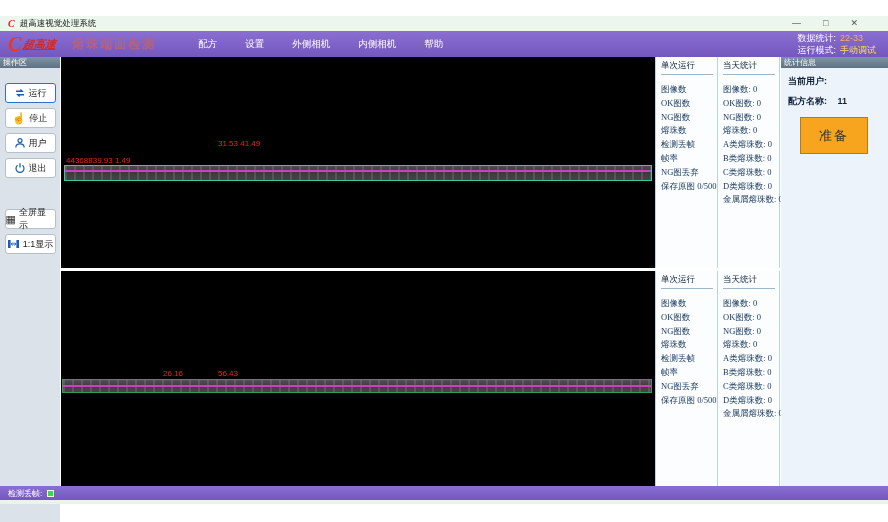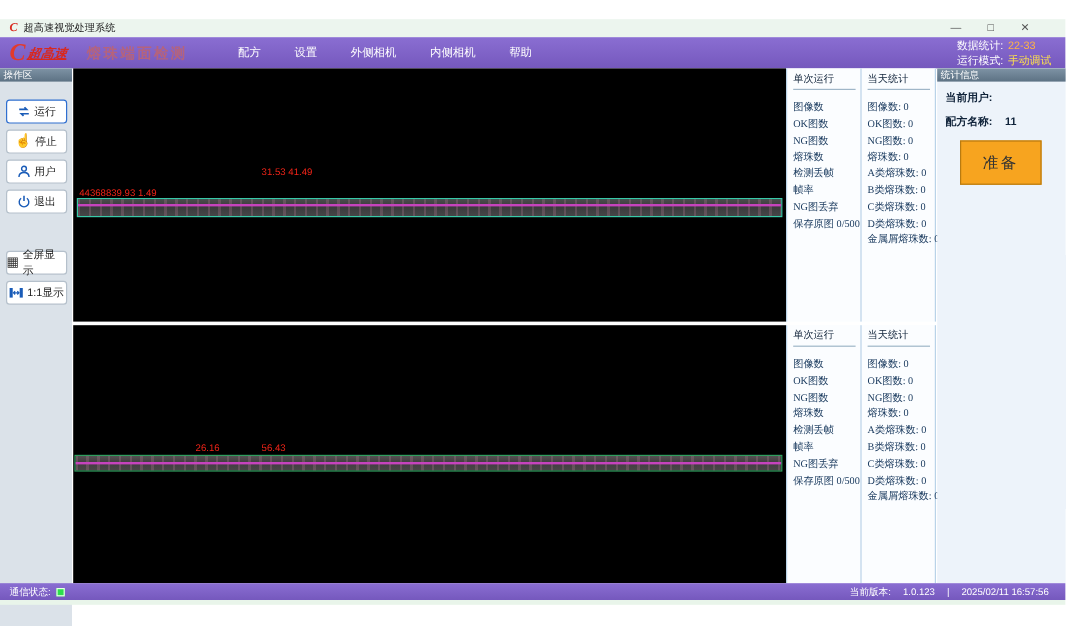--- a/index.html
+++ b/index.html
@@ -245,24 +245,18 @@
       <span class="v"></span>
     </div>
     <div class="info-row">
       <span>配方名称:</span>
       <span class="v">11</span>
     </div>
     <div class="btn-prepare">准备</div>
   </div>
 
   <div class="statusbar">
-    <span>通信状态:</span>
+    <span>检测丢帧:</span>
     <span class="comm-dot"></span>
-    <span class="sb-right">
-      <span>当前版本:</span>
-      <span>1.0.123</span>
-      <span>|</span>
-      <span>2025/02/11  16:57:56</span>
-    </span>
   </div>
   <div class="desktop-strip"></div>
 
 </div>
 
 </body></html>

